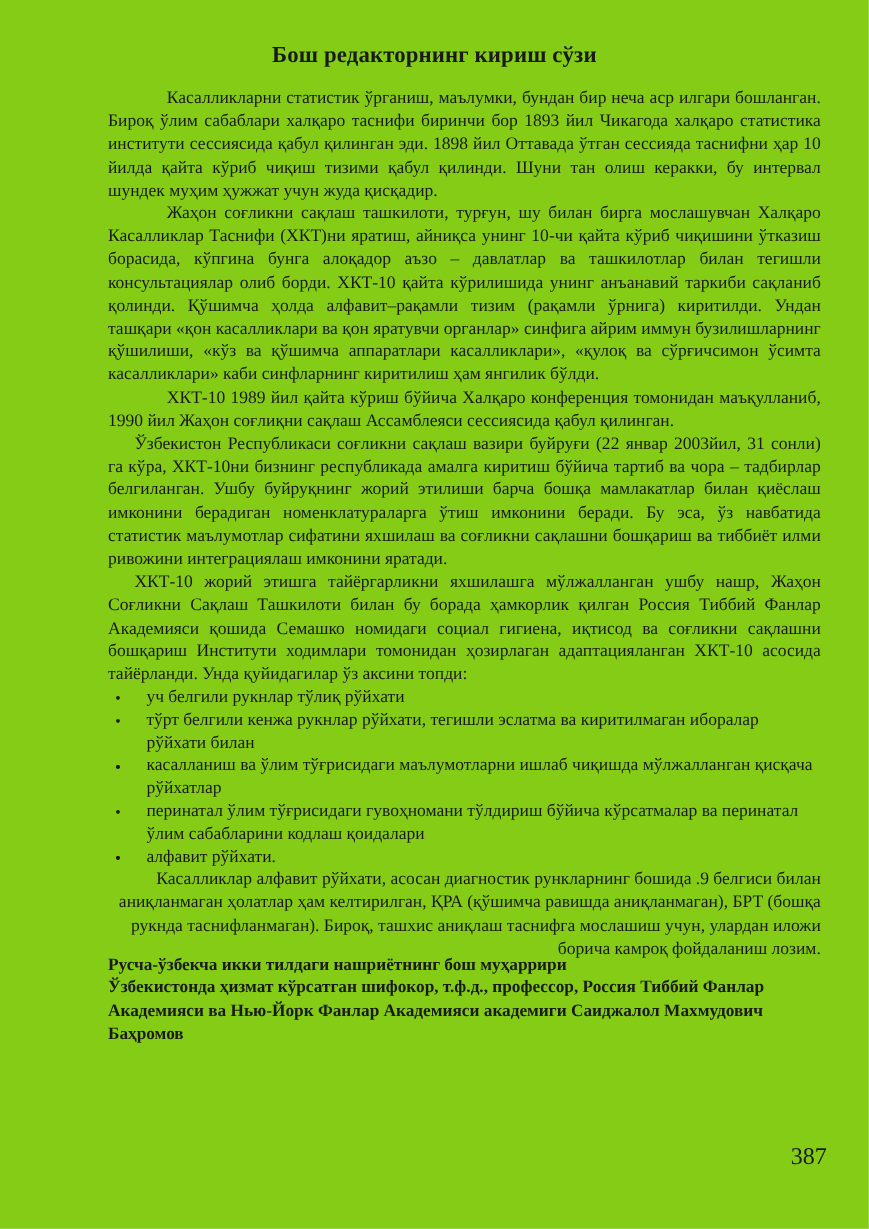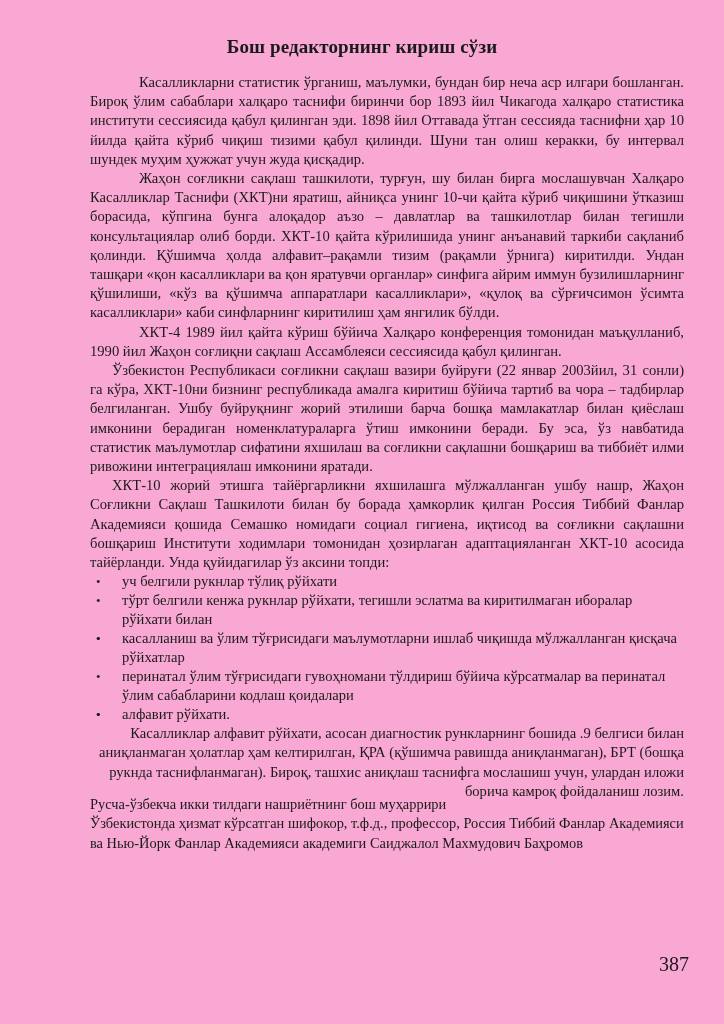--- a/index.html
+++ b/index.html
@@ -1,19 +1,19 @@
 <!DOCTYPE html>
 <html><head>
   <meta charset="utf-8">
   <style>
     html, body { margin: 0; padding: 0; background: #ffffff; }
     body { width: 724px; height: 1024px; position: relative; overflow: hidden; }
     .page {
       position: absolute; left: 0; top: 0; width: 724px; height: 1024px;
-      background: #f9a8d4; color: #1a1a1a;
+      background: #84cc16; color: #1a1a1a;
       font-family: "Liberation Serif", "DejaVu Serif", serif;
     }
     .title {
       position: absolute; top: 36px; left: 0; width: 724px;
       text-align: center; font-weight: bold; font-size: 19px; letter-spacing: 0.1px;
     }
     .body {
       position: absolute; left: 90px; top: 73px; width: 594px;
       font-size: 14.6px; line-height: 19.2px;
     }
@@ -23,38 +23,38 @@
     ul.bullets { list-style: none; margin: 0; padding: 0; }
     ul.bullets li {
       position: relative; padding-left: 32px; margin: 0 0 0 0;
       text-align: left; line-height: 19px;
     }
     ul.bullets li .dot {
       position: absolute; left: 6px; top: 0; font-size: 13px;
     }
     .signature {
       position: absolute; left: 90px; top: 795px; width: 600px;
-      font-weight: normal; font-size: 14.4px; line-height: 19.4px;
+      font-weight: bold; font-size: 14.4px; line-height: 19.4px;
     }
     .signature div { margin: 0; }
     .page-number {
       position: absolute; left: 659px; top: 953px;
       font-size: 20px;
     }
   </style>
 </head>
 <body>
 
 <div class="page">
   <div class="title">Бош редакторнинг кириш сўзи</div>
 
   <div class="body">
     <p class="indent-big">Касалликларни статистик ўрганиш, маълумки, бундан бир неча аср илгари бошланган. Бироқ ўлим сабаблари халқаро таснифи биринчи бор 1893 йил Чикагода халқаро статистика институти сессиясида қабул қилинган эди. 1898 йил Оттавада ўтган сессияда таснифни ҳар 10 йилда қайта кўриб чиқиш тизими қабул қилинди. Шуни тан олиш керакки, бу интервал шундек муҳим ҳужжат учун жуда қисқадир.</p>
     <p class="indent-big">Жаҳон соғликни сақлаш ташкилоти, турғун, шу билан бирга мослашувчан Халқаро Касалликлар Таснифи (ХКТ)ни яратиш, айниқса унинг 10-чи қайта кўриб чиқишини ўтказиш борасида, кўпгина бунга алоқадор аъзо – давлатлар ва ташкилотлар билан тегишли консультациялар олиб борди. ХКТ-10 қайта кўрилишида унинг анъанавий таркиби сақланиб қолинди. Қўшимча ҳолда алфавит–рақамли тизим (рақамли ўрнига) киритилди. Ундан ташқари «қон касалликлари ва қон яратувчи органлар» синфига айрим иммун бузилишларнинг қўшилиши, «кўз ва қўшимча аппаратлари касалликлари», «қулоқ ва сўрғичсимон ўсимта касалликлари» каби синфларнинг киритилиш ҳам янгилик бўлди.</p>
-    <p class="indent-big">ХКТ-4 1989 йил қайта кўриш бўйича Халқаро конференция томонидан маъқулланиб, 1990 йил Жаҳон соғлиқни сақлаш Ассамблеяси сессиясида қабул қилинган.</p>
+    <p class="indent-big">ХКТ-10 1989 йил қайта кўриш бўйича Халқаро конференция томонидан маъқулланиб, 1990 йил Жаҳон соғлиқни сақлаш Ассамблеяси сессиясида қабул қилинган.</p>
     <p class="indent-small">Ўзбекистон Республикаси соғликни сақлаш вазири буйруғи (22 январ 2003йил, 31 сонли) га кўра, ХКТ-10ни бизнинг республикада амалга киритиш бўйича тартиб ва чора – тадбирлар белгиланган. Ушбу буйруқнинг жорий этилиши барча бошқа мамлакатлар билан қиёслаш имконини берадиган номенклатураларга ўтиш имконини беради. Бу эса, ўз навбатида статистик маълумотлар сифатини яхшилаш ва соғликни сақлашни бошқариш ва тиббиёт илми ривожини интеграциялаш имконини яратади.</p>
     <p class="indent-small">ХКТ-10 жорий этишга тайёргарликни яхшилашга мўлжалланган ушбу нашр, Жаҳон Соғликни Сақлаш Ташкилоти билан бу борада ҳамкорлик қилган Россия Тиббий Фанлар Академияси қошида Семашко номидаги социал гигиена, иқтисод ва соғликни сақлашни бошқариш Институти ходимлари томонидан ҳозирлаган адаптацияланган ХКТ-10 асосида тайёрланди. Унда қуйидагилар ўз аксини топди:</p>
 
     <ul class="bullets">
       <li><span class="dot">•</span><span>уч белгили рукнлар тўлиқ рўйхати</span></li>
       <li><span class="dot">•</span><span>тўрт белгили кенжа рукнлар рўйхати, тегишли эслатма ва киритилмаган иборалар рўйхати билан</span></li>
       <li><span class="dot">•</span></li>
       <li><span class="dot">•</span><span>касалланиш ва ўлим тўғрисидаги маълумотларни ишлаб чиқишда мўлжалланган қисқача рўйхатлар</span></li>
       <li><span class="dot">•</span><span>перинатал ўлим тўғрисидаги гувоҳномани тўлдириш бўйича кўрсатмалар ва перинатал ўлим сабабларини кодлаш қоидалари</span></li>
       <li><span class="dot">•</span></li>

